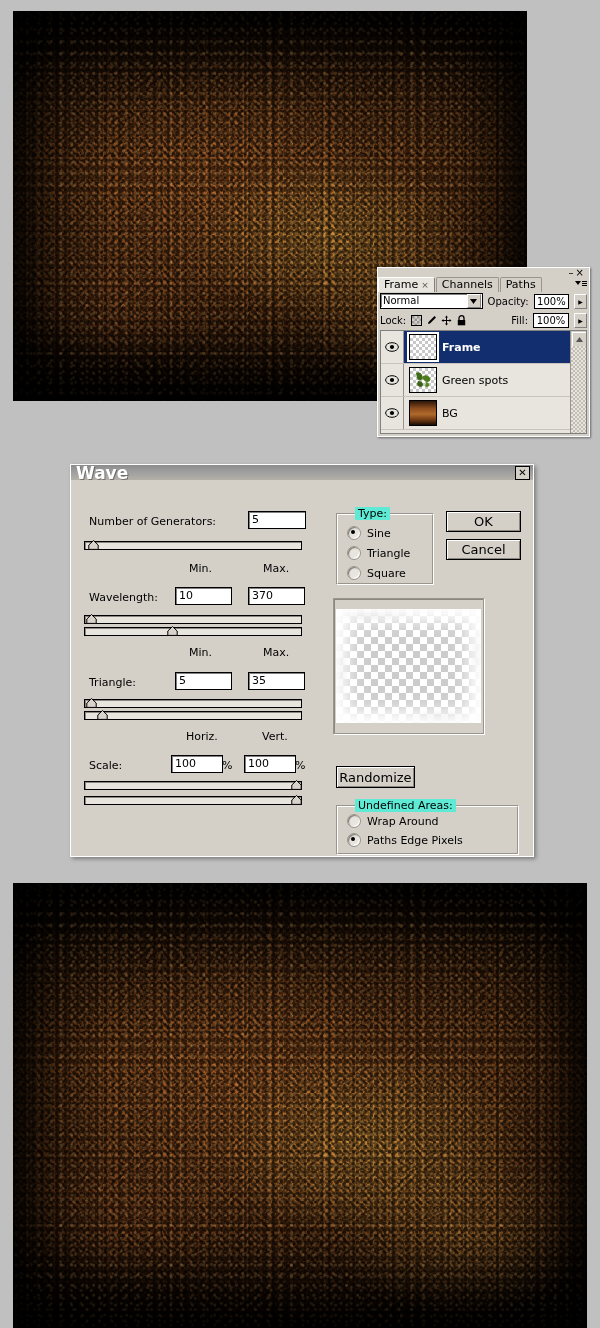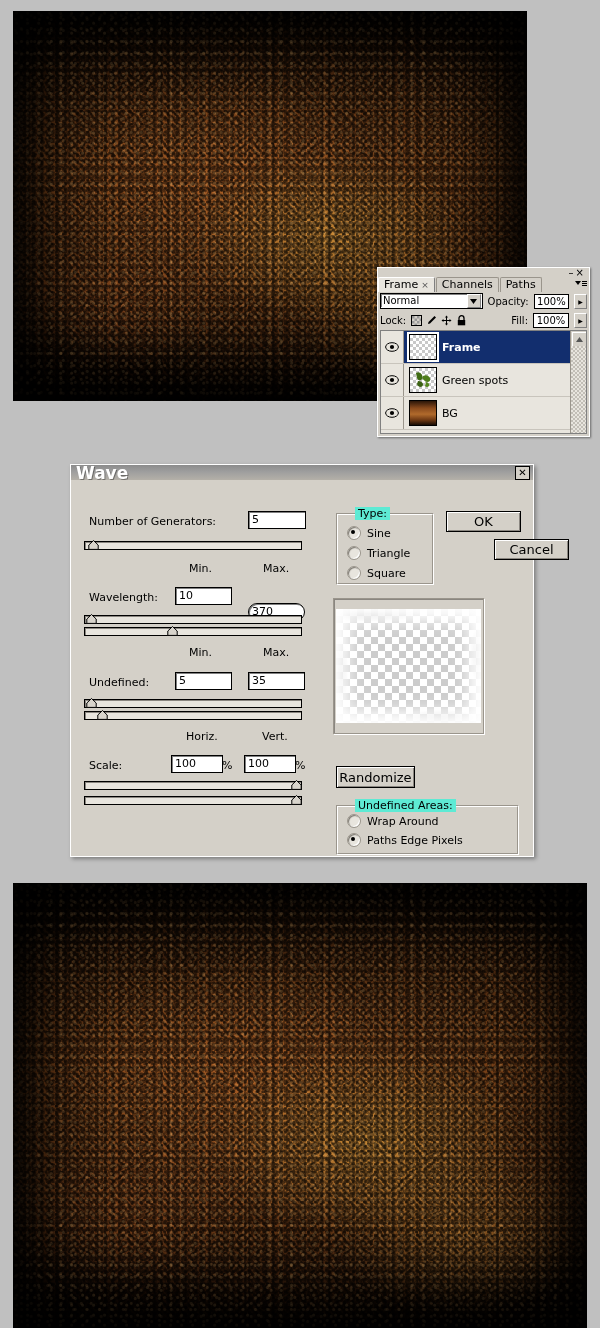--- a/index.html
+++ b/index.html
@@ -446,41 +446,41 @@
         <svg width="11" height="10" viewBox="0 0 11 10">
           <polygon points="5.5,0.5 10.2,5 10.2,9.4 0.8,9.4 0.8,5" fill="#d8d4cc" stroke="#000" stroke-width="1"></polygon>
         </svg>
       </div>
     </div>
 
     <span class="abs fieldlabel" style="left:118px;top:82px;">Min.</span>
     <span class="abs fieldlabel" style="left:192px;top:82px;">Max.</span>
     <span class="abs fieldlabel" style="left:18px;top:111px;">Wavelength:</span>
     <span class="abs txtbox" style="left:104px;top:107px;width:52px;">10</span>
-    <span class="abs txtbox" style="left:177px;top:123px;width:52px;border-radius:9px;">370</span>
+    <span class="abs txtbox" style="left:177px;top:107px;width:52px;">370</span>
     <div class="slider" style="left:13px;top:134px;width:218px;">
       <div class="slider-track"></div>
       <div class="slider-thumb" style="left:1%;">
         <svg width="11" height="10" viewBox="0 0 11 10">
           <polygon points="5.5,0.5 10.2,5 10.2,9.4 0.8,9.4 0.8,5" fill="#d8d4cc" stroke="#000" stroke-width="1"></polygon>
         </svg>
       </div>
     </div>
     <div class="slider" style="left:13px;top:146px;width:218px;">
       <div class="slider-track"></div>
       <div class="slider-thumb" style="left:38%;">
         <svg width="11" height="10" viewBox="0 0 11 10">
           <polygon points="5.5,0.5 10.2,5 10.2,9.4 0.8,9.4 0.8,5" fill="#d8d4cc" stroke="#000" stroke-width="1"></polygon>
         </svg>
       </div>
     </div>
 
     <span class="abs fieldlabel" style="left:118px;top:166px;">Min.</span>
     <span class="abs fieldlabel" style="left:192px;top:166px;">Max.</span>
-    <span class="abs fieldlabel" style="left:18px;top:196px;">Undefined:</span>
+    <span class="abs fieldlabel" style="left:18px;top:196px;">Triangle:</span>
     <span class="abs txtbox" style="left:104px;top:192px;width:52px;">5</span>
     <span class="abs txtbox" style="left:177px;top:192px;width:52px;">35</span>
     <div class="slider" style="left:13px;top:218px;width:218px;">
       <div class="slider-track"></div>
       <div class="slider-thumb" style="left:1%;">
         <svg width="11" height="10" viewBox="0 0 11 10">
           <polygon points="5.5,0.5 10.2,5 10.2,9.4 0.8,9.4 0.8,5" fill="#d8d4cc" stroke="#000" stroke-width="1"></polygon>
         </svg>
       </div>
     </div>
@@ -530,21 +530,21 @@
       </div>
       <div class="radio-row" style="left:10px;top:52px;">
         <span class="radio"></span>
         <span>Square</span>
       </div>
     </div>
 
     <div class="btn" style="left:375px;top:31px;width:73px;height:19px;">
       <span>OK</span>
     </div>
-    <div class="btn" style="left:375px;top:59px;width:73px;height:19px;margin-left:48px;">
+    <div class="btn" style="left:375px;top:59px;width:73px;height:19px;">
       <span>Cancel</span>
     </div>
 
     <div class="btn" style="left:265px;top:286px;width:77px;height:20px;">
       <span>Randomize</span>
     </div>
 
     <div class="groupbox" style="left:265px;top:325px;width:181px;height:48px;">
       <div class="gb-inner"></div>
       <span class="gb-title">Undefined Areas:</span>

